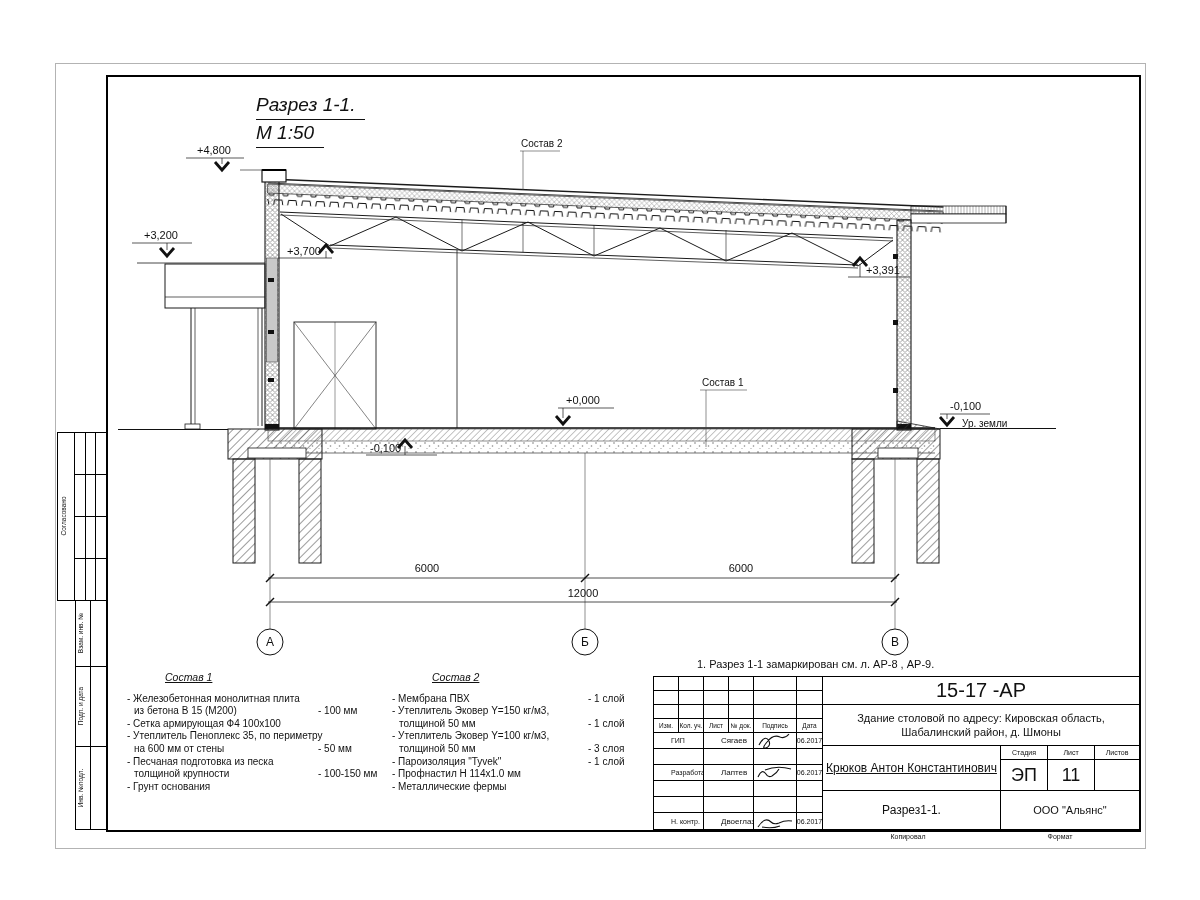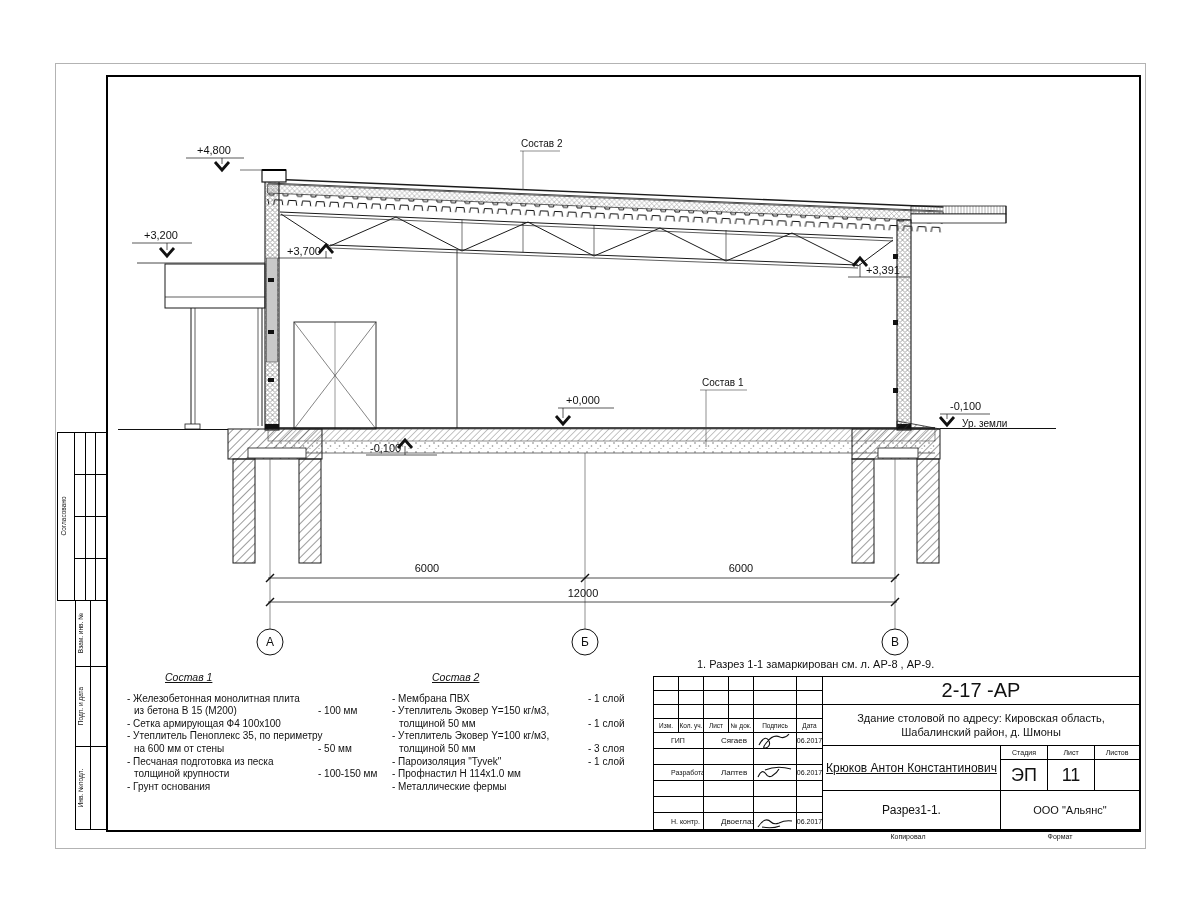--- a/index.html
+++ b/index.html
@@ -25,20 +25,24 @@
          transform:rotate(-90deg);white-space:nowrap;}
   svg text{font-family:"Liberation Sans",sans-serif;fill:#111;}
 </style>
 </head>
 <body>
 
 <div class="page">
   <div class="trim"></div>
   <div class="frame"></div>
 
+  <div class="dtitle">
+    <span>Разрез 1-1.</span><br>
+    <span>М 1:50</span>
+  </div>
 
   <svg width="1200" height="900" viewBox="0 0 1200 900" style="position:absolute;left:0;top:0;" xmlns="http://www.w3.org/2000/svg">
     <defs>
       <pattern id="p45" width="6" height="6" patternUnits="userSpaceOnUse" patternTransform="rotate(45)">
         <line x1="0" y1="0" x2="0" y2="6" stroke="#3a3a3a" stroke-width="1"></line>
       </pattern>
       <pattern id="p45d" width="4.5" height="4.5" patternUnits="userSpaceOnUse" patternTransform="rotate(45)">
         <line x1="0" y1="0" x2="0" y2="4.5" stroke="#555" stroke-width="0.7"></line>
       </pattern>
       <pattern id="pdia" width="5" height="5" patternUnits="userSpaceOnUse">
@@ -313,21 +317,21 @@
     <div class="cell" style="left:796px;top:796px;width:27px;height:17px;"></div>
     <div class="cell f7 lft" style="left:653px;top:812px;width:51px;height:18px;">Н. контр.</div>
     <div class="cell f8 lft" style="left:703px;top:812px;width:51px;height:18px;">Двоеглазов</div>
     <div class="cell" style="left:753px;top:812px;width:44px;height:18px;">
       <svg width="40" height="15" viewBox="0 0 40 15">
           <path d="M3,13 q7,-11 13,-5 q3,3 8,1 q6,-3 13,-2 M7,13 q10,2 18,-1" fill="none" stroke="#111" stroke-width="1.1"></path>
         </svg>
     </div>
     <div class="cell f7" style="left:796px;top:812px;width:27px;height:18px;">06.2017</div>
 
-    <div class="cell f20" style="left:822px;top:676px;width:318px;height:29px;">2-17 -АР</div>
+    <div class="cell f20" style="left:822px;top:676px;width:318px;height:29px;">15-17 -АР</div>
     <div class="cell" style="left:822px;top:704px;width:318px;height:42px;">
       <div class="f11" style="line-height:14px;">
         <div>Здание столовой по адресу: Кировская область,</div>
         <div>Шабалинский район, д. Шмоны</div>
       </div>
     </div>
     <div class="cell f12" style="left:822px;top:745px;width:179px;height:46px;text-decoration:underline;">Крюков Антон Константинович</div>
     <div class="cell f7" style="left:1000px;top:745px;width:48px;height:15px;">Стадия</div>
     <div class="cell f7" style="left:1047px;top:745px;width:48px;height:15px;">Лист</div>
     <div class="cell f7" style="left:1094px;top:745px;width:46px;height:15px;">Листов</div>

